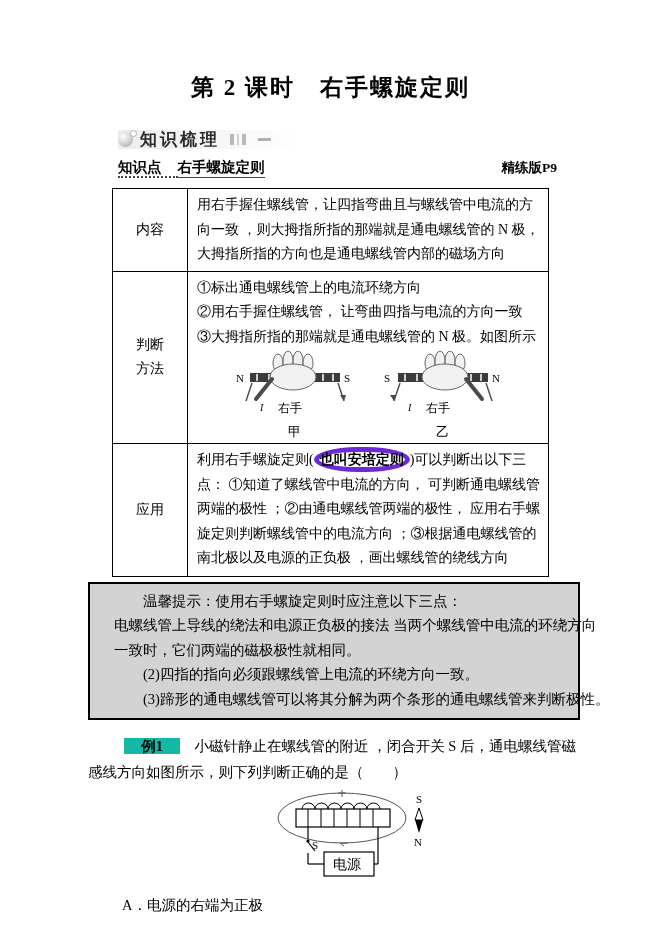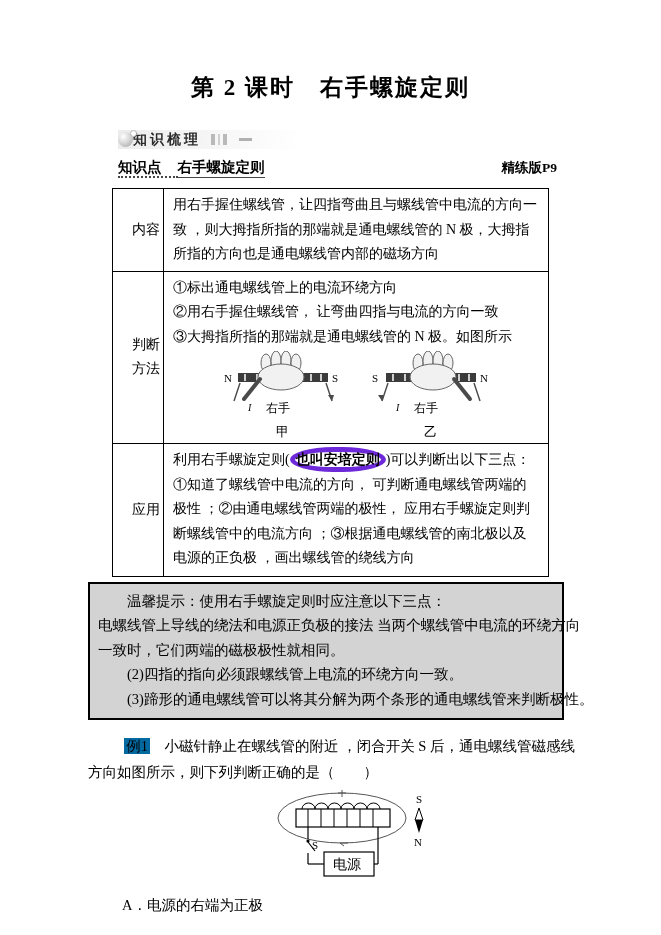--- a/index.html
+++ b/index.html
@@ -22,21 +22,21 @@
     width:15px;height:15px;border-radius:50%;flex:0 0 auto;
     background:radial-gradient(circle at 35% 30%,#ffffff 0%,#d8d8d8 45%,#9f9f9f 100%);
     position:relative;
   }
   .sphere::after{
     content:"";position:absolute;right:-4px;top:-2px;width:5px;height:5px;
     border-radius:50%;border:1px solid #b5b5b5;background:#fff;
   }
   .section-header .hdr-label{
     font-family:"Liberation Sans","DejaVu Sans",sans-serif;
-    font-weight:bold;font-size:14px;letter-spacing:3px;color:#2b2b2b;
+    font-weight:bold;font-size:17px;letter-spacing:3px;color:#2b2b2b;margin-left:7px;
   }
   .decor-bars{display:flex;align-items:center;margin-left:10px;}
   .decor-bars i{display:block;background:#b9b9b9;margin-right:3px;}
   .decor-bars i:nth-child(1){width:4px;height:11px;}
   .decor-bars i:nth-child(2){width:2px;height:11px;background:#cfcfcf;}
   .decor-bars i:nth-child(3){width:4px;height:11px;}
   .decor-dash{width:13px;height:3px;background:#b0b0b0;margin-left:9px;}
   
   .kp-line{
     margin:9px 104px 0 118px;display:flex;justify-content:space-between;
@@ -45,44 +45,44 @@
   .kp-label{border-bottom:2px dotted #444;padding-right:16px;padding-bottom:1px;}
   .kp-name{border-bottom:1px solid #444;padding-bottom:2px;}
   .edition-ref{font-size:13.5px;font-weight:bold;}
   
   table.ktable{
     border-collapse:collapse;margin:11px 0 0 112px;width:437px;table-layout:fixed;
   }
   table.ktable td{
     border:1.5px solid #000;font-size:14px;vertical-align:middle;
   }
-  td.lbl{width:44px;text-align:right;padding:0 3px;}
+  td.lbl{width:44px;text-align:center;padding:0 15px;}
   td.lbl span{display:inline-block;width:2em;line-height:24px;}
   td.cnt{padding:4px 8px 4px 9px;line-height:24.5px;}
   tr.r1{height:74px;}
   tr.r2{height:153px;}
   tr.r3{height:133px;}
   .oval{
     border:5px solid #6d28d9;border-radius:50% / 55%;padding:0 1px;font-weight:bold;
   }
   .figure-row{display:flex;justify-content:center;gap:26px;margin-top:2px;}
   .hand-fig{text-align:center;}
   .hand-fig .cap{font-size:13px;line-height:15px;}
   
   .tips{
     margin:5px 0 0 88px;width:464px;border:2px solid #000;background:#d3d3d3;
-    padding:5px 0 7px 8px;font-size:14.5px;line-height:24.5px;overflow:visible;
+    padding:5px 0 7px 24px;font-size:14.5px;line-height:24.5px;overflow:visible;
   }
   .tips .line{white-space:nowrap;}
   .tips .ind{padding-left:29px;}
   
   .example{
     margin:13px 84px 0 88px;font-size:14.5px;line-height:26px;text-indent:2.5em;
   }
-  .badge{background:#0369a1;padding:0 2px;}
+  .badge{background:#14b8a6;padding:0 17px;font-weight:bold;}
   .ex-figure{margin:4px 0 0 258px;width:185px;}
   .option-a{margin:11px 0 0 122px;font-size:14.5px;}
   svg text{font-family:"Liberation Serif","DejaVu Serif",serif;}
 </style>
 </head>
 <body>
 
 <div class="page-title">第 2 课时　右手螺旋定则</div>
 
 <div class="section-header">

